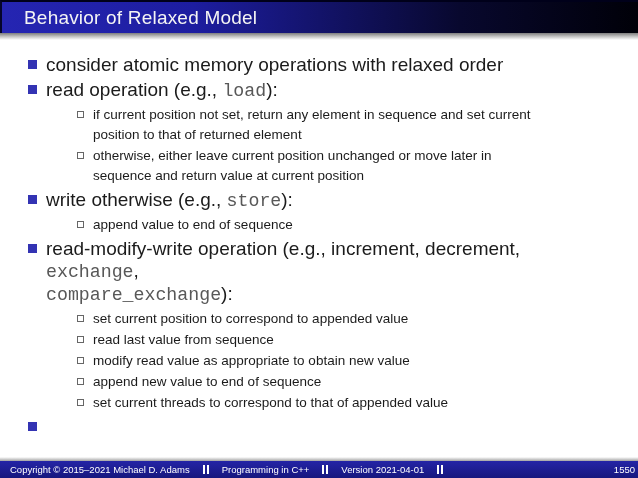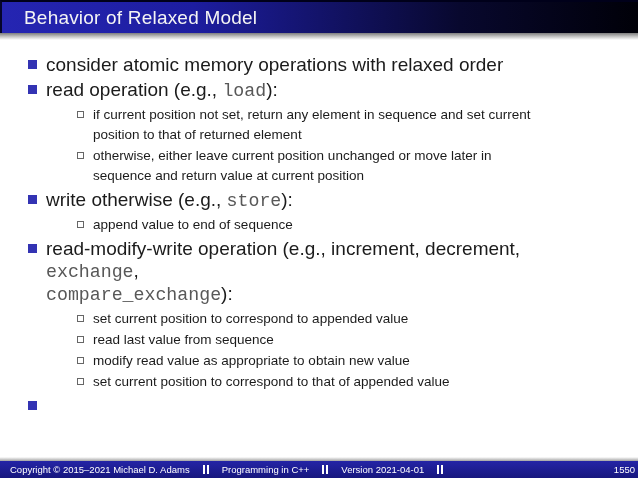--- a/index.html
+++ b/index.html
@@ -99,21 +99,25 @@
       <div class="item l2">
         <span class="b2"></span>
         <span class="txt"><span>read last value from sequence</span></span>
       </div>
       <div class="item l2">
         <span class="b2"></span>
         <span class="txt"><span>modify read value as appropriate to obtain new value</span></span>
       </div>
       <div class="item l2">
         <span class="b2"></span>
-        <span class="txt"><span>set current position to correspond to that of appended value</span></span>
+        <span class="txt"><span>append new value to end of sequence</span></span>
+      </div>
+      <div class="item l2">
+        <span class="b2"></span>
+        <span class="txt"><span>set current threads to correspond to that of appended value</span></span>
       </div>
       <div class="item l1">
         <span class="b1"></span>
       </div>
     </div>
 
   <div class="footer-shadow"></div>
   <div class="footer">
     <span>Copyright © 2015–2021 Michael D. Adams</span>
     <span class="sep"></span>

